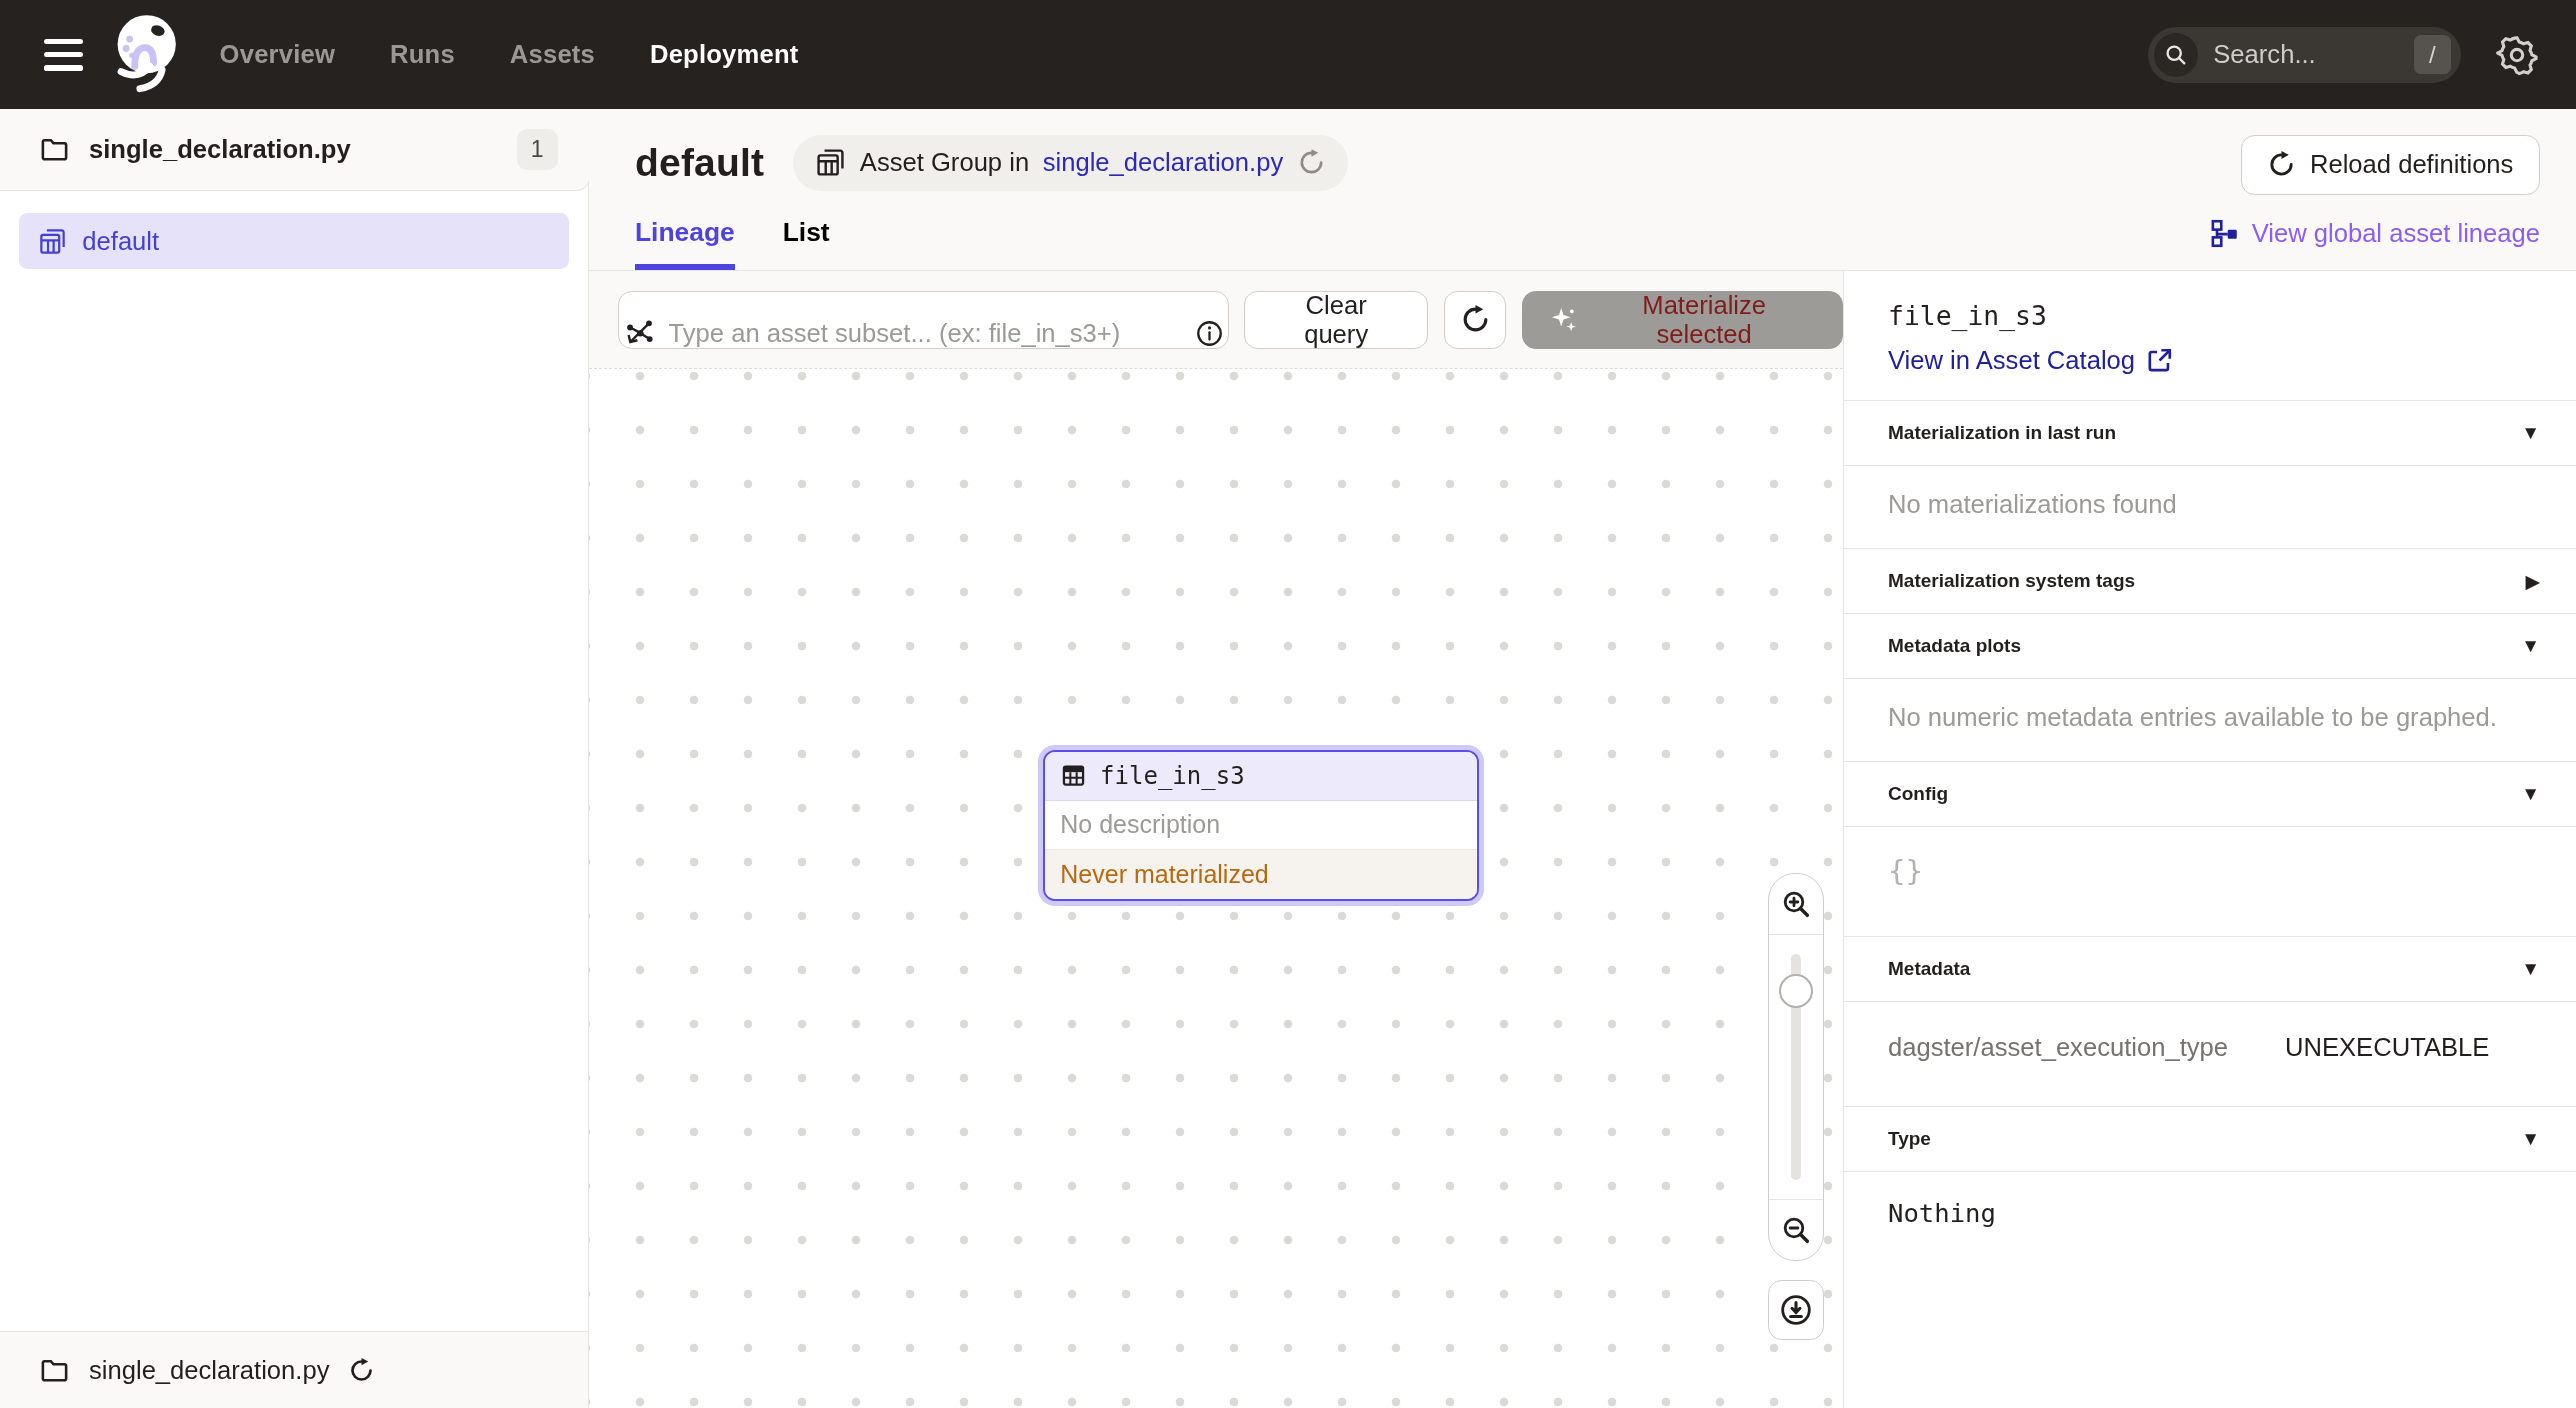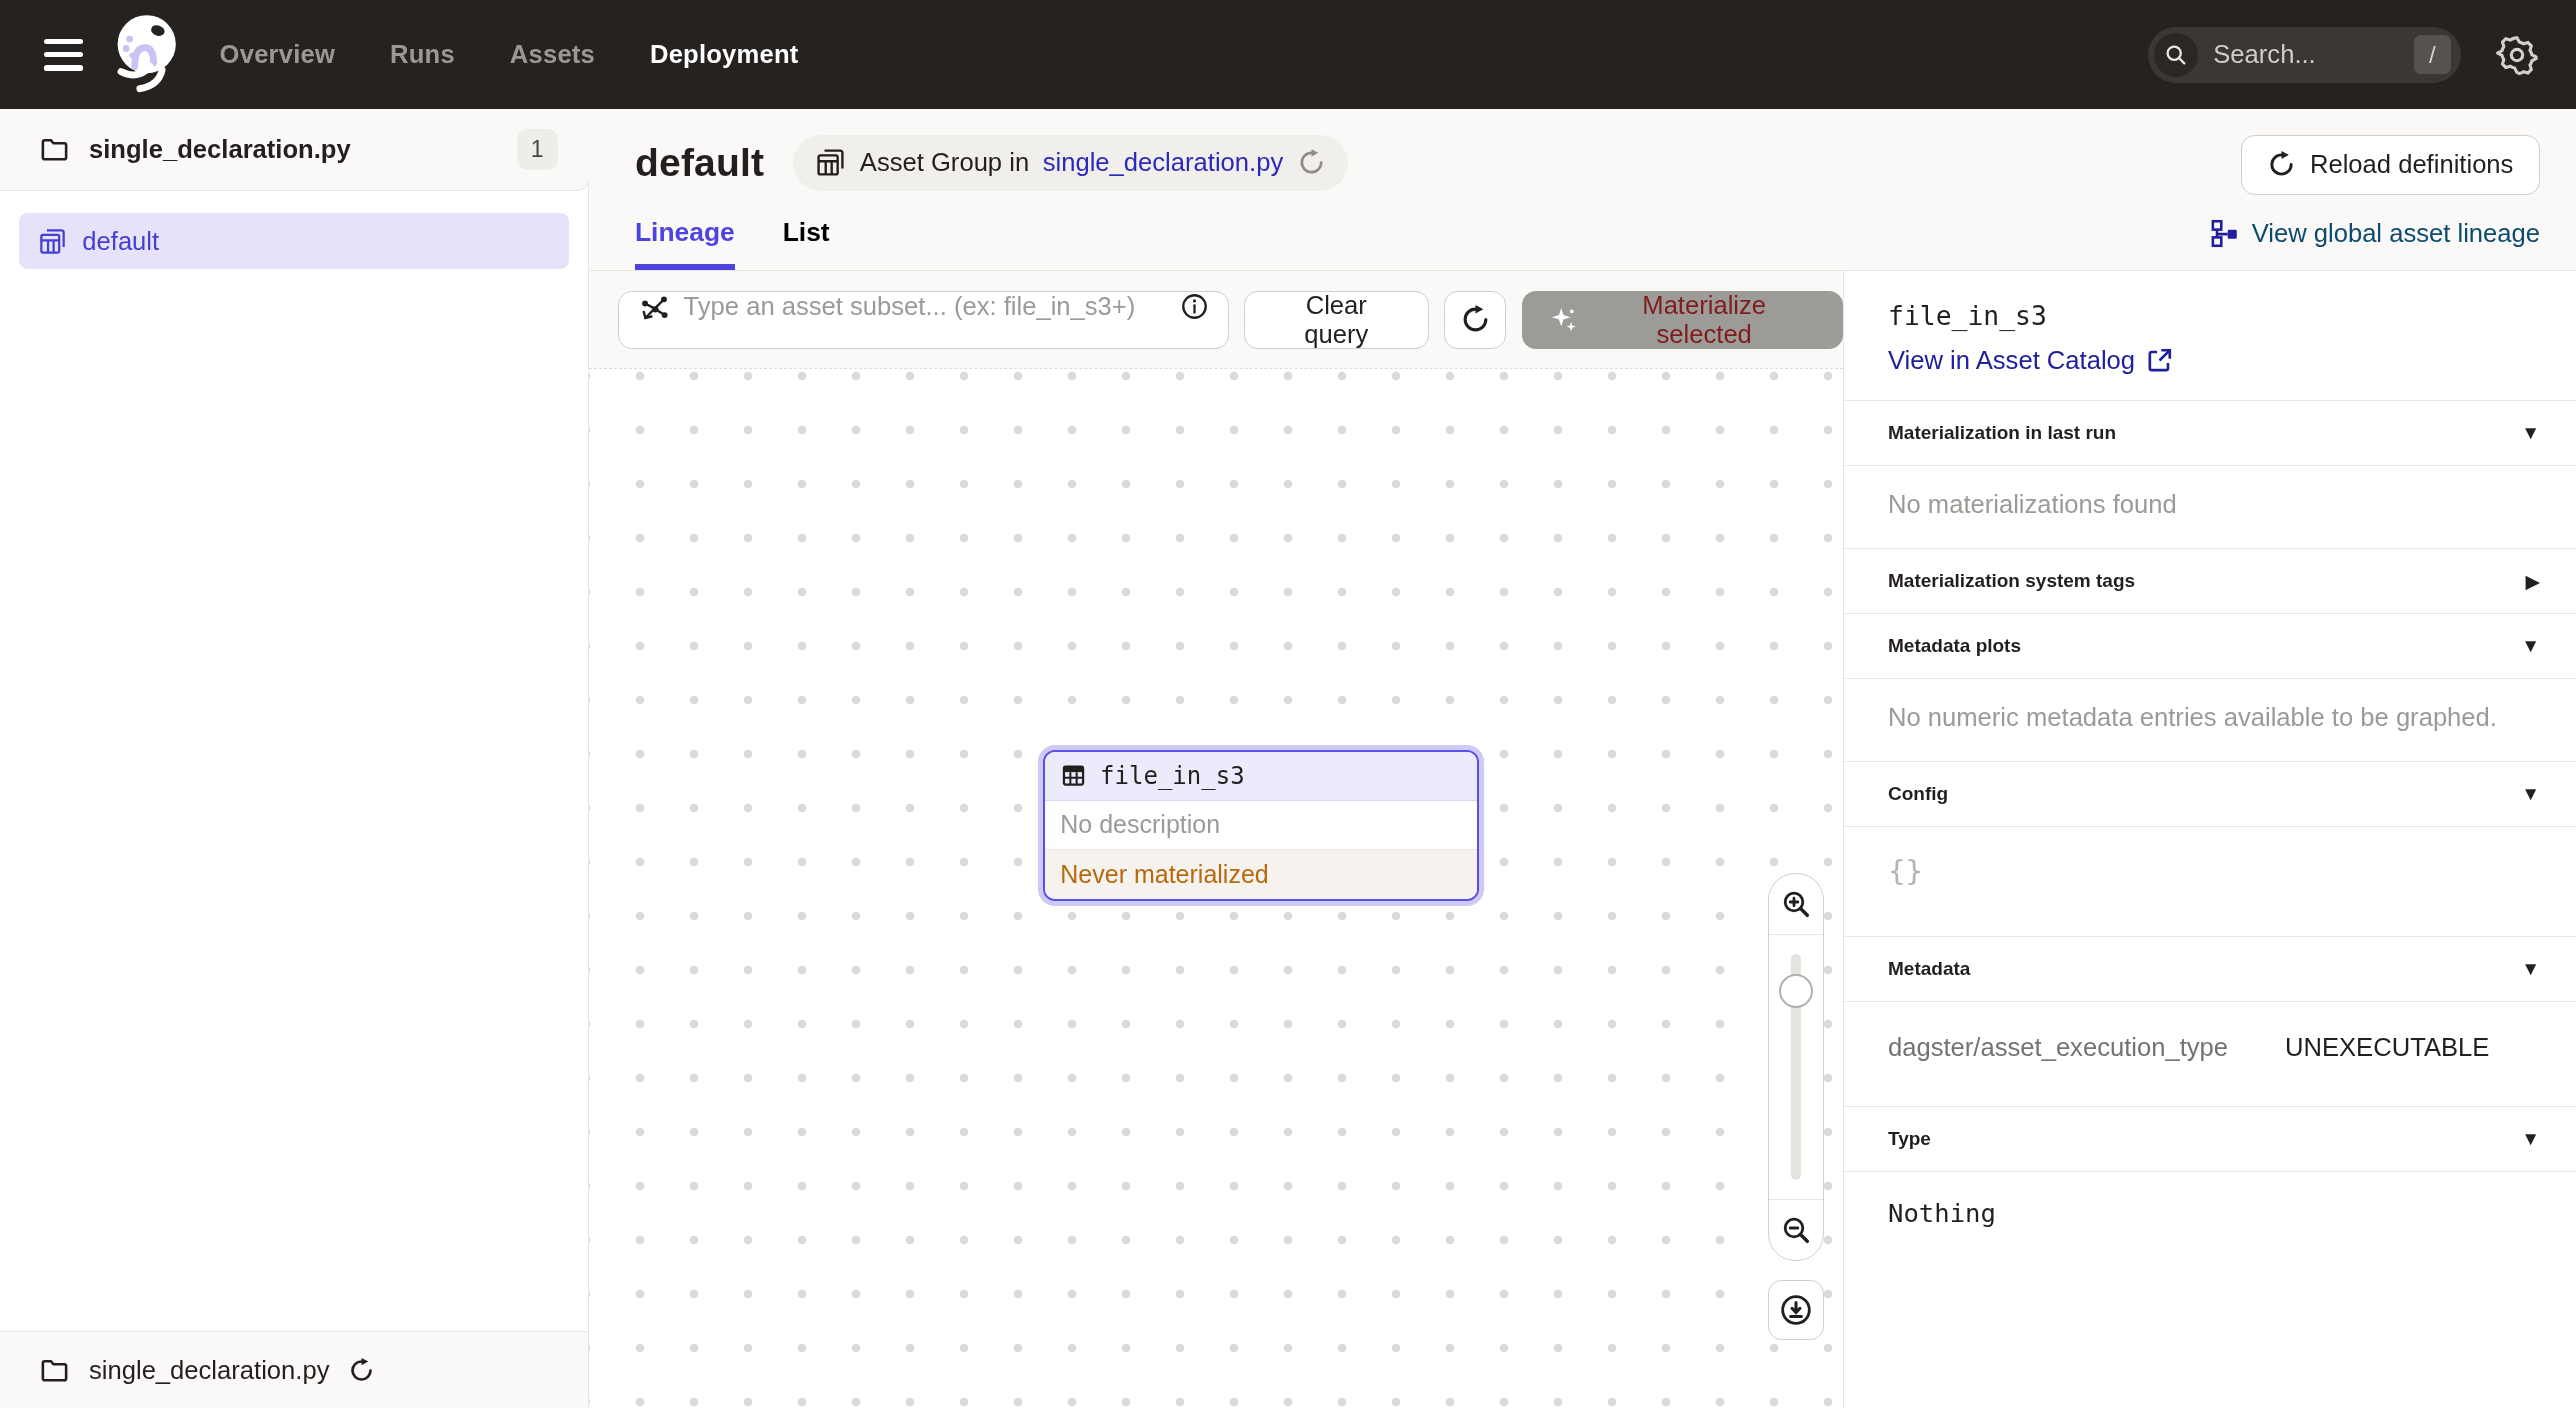--- a/index.html
+++ b/index.html
@@ -55,31 +55,31 @@
   .reload-btn { display:flex; align-items:center; gap:13.6px; height:60px; padding:0 25.6px; background:#FFFFFF;
                 border:1.7px solid #D0CDCA; border-radius:13.6px; font-size:25.6px; cursor:pointer; color:#231F1E;
                 font-family:"Liberation Sans", sans-serif; }
   .reload-btn svg { width:29px; height:29px; }
 
   .tabs-row { display:flex; align-items:flex-end; justify-content:space-between; padding:22px 36px 0 46px;
               border-bottom:1.7px solid #E7E5E2; }
   .tabs { display:flex; gap:48px; }
   .tab { font-size:26.4px; font-weight:600; padding-bottom:22px; color:#000000; cursor:pointer; }
   .tab.active { color:#4F43DD; box-shadow:inset 0 -6px 0 #4F43DD; }
-  .global-link { display:flex; align-items:center; gap:12px; color:#0c4a6e; font-size:25.6px; cursor:pointer;
+  .global-link { display:flex; align-items:center; gap:12px; color:#8b5cf6; font-size:25.6px; cursor:pointer;
                  padding-bottom:20.4px; }
   .global-link svg { width:31px; height:31px; }
 
   .below-tabs { flex:1; display:flex; min-height:0; }
   .canvas-col { flex:1; display:flex; flex-direction:column; min-width:0; }
 
   
   .toolbar { display:flex; gap:15.3px; padding:20.4px 0 19px 29px; align-items:center; }
   .query-box { width:615px; height:58px; background:#FFFFFF; border:1.7px solid #D0CDCA; border-radius:13.6px;
-               display:flex; align-items:flex-start; padding:0 19px; gap:13.6px; }
+               display:flex; align-items:flex-end; padding:0 4px; gap:13.6px; }
   .query-box input { flex:1; min-width:0; border:none; outline:none; font-size:25.6px; color:#231F1E;
                      font-family:"Liberation Sans", sans-serif; background:transparent; }
   .query-box input::placeholder { color:#9C9A96; }
   .btn { height:58px; display:flex; align-items:center; justify-content:center; gap:12px; background:#FFFFFF;
          border:1.7px solid #D0CDCA; border-radius:13.6px; font-size:25.6px; padding:0 25.6px; cursor:pointer;
          color:#231F1E; font-family:"Liberation Sans", sans-serif; }
   .btn.icon-only { width:63px; padding:0; }
   .btn.primary-disabled { background:#9D9B97; border-color:#9D9B97; color:#7f1d1d; cursor:default; }
 
   

